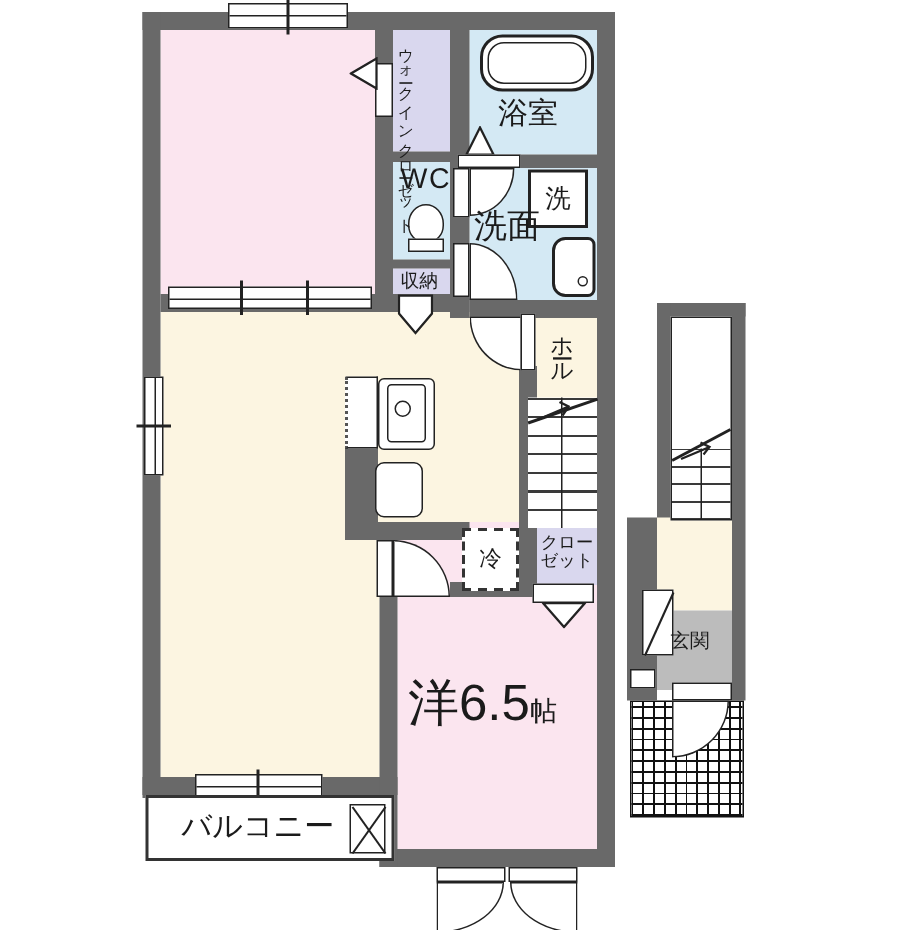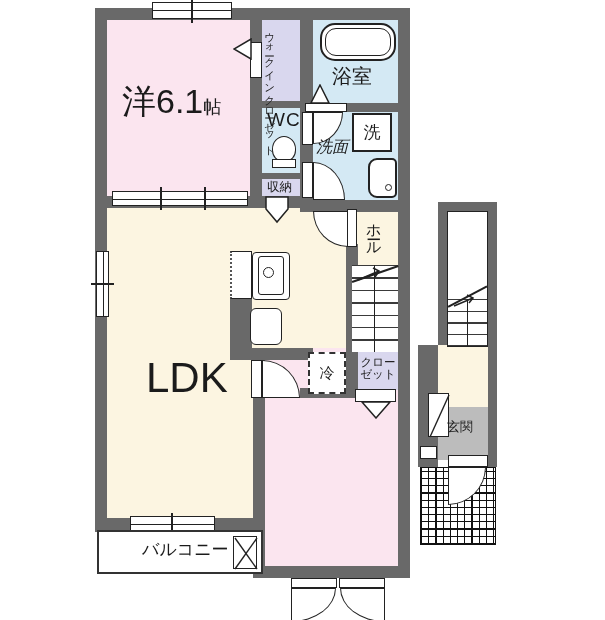--- a/index.html
+++ b/index.html
@@ -181,34 +181,31 @@
     <svg width="21" height="44" viewBox="0 0 21 44">
       <line x1="1" y1="43" x2="20" y2="1" stroke="#222" stroke-width="1.4"></line>
     </svg>
   </div>
   <div class="txt" style="left:447px;top:420px;font-size:13px;">玄関</div>
   <div class="abs b" style="left:448px;top:455px;width:40px;height:12px;"></div>
 
   <div class="abs hatch" style="left:420px;top:467px;width:76px;height:78px;"></div>
   <div class="abs b" style="left:448px;top:467px;width:38px;height:38px;border-radius:0 0 100% 0;"></div>
 
-  <div class="txt" style="left:122px;top:84px;font-size:34px;">
-    <span>洋6.1</span><span style="font-size:18px;">帖</span>
-  </div>
 
   <div class="txt vert" style="left:264px;top:25px;height:74px;font-size:10.5px;letter-spacing:0.5px;">
     <span>ウォークイン</span><span>クローゼット</span>
   </div>
 
   <div class="txt" style="left:267px;top:110px;font-size:19px;letter-spacing:1px;">WC</div>
   <div class="txt" style="left:267px;top:181px;font-size:12.5px;">収納</div>
   <div class="txt" style="left:332px;top:66px;font-size:20px;">浴室</div>
-  <div class="txt" style="left:316px;top:139px;font-size:16px;font-style:italic;">洗面</div>
+  <div class="txt" style="left:316px;top:139px;font-size:22px;">洗面</div>
   <div class="txt vert" style="left:366px;top:214px;height:54px;font-size:15px;">ホール</div>
 
-  <div class="txt" style="left:146px;top:356px;font-size:42px;">
-    <span>LDK</span>
-  </div>
-
-
-  <div class="txt" style="left:142px;top:541px;font-size:17px;">バルコニー</div>
+
+  <div class="txt" style="left:272px;top:452px;font-size:34px;">
+    <span>洋6.5</span><span style="font-size:18px;">帖</span>
+  </div>
+
+  <div class="txt" style="left:121px;top:541px;font-size:20px;">バルコニー</div>
 
 </div>
 
 </body></html>

